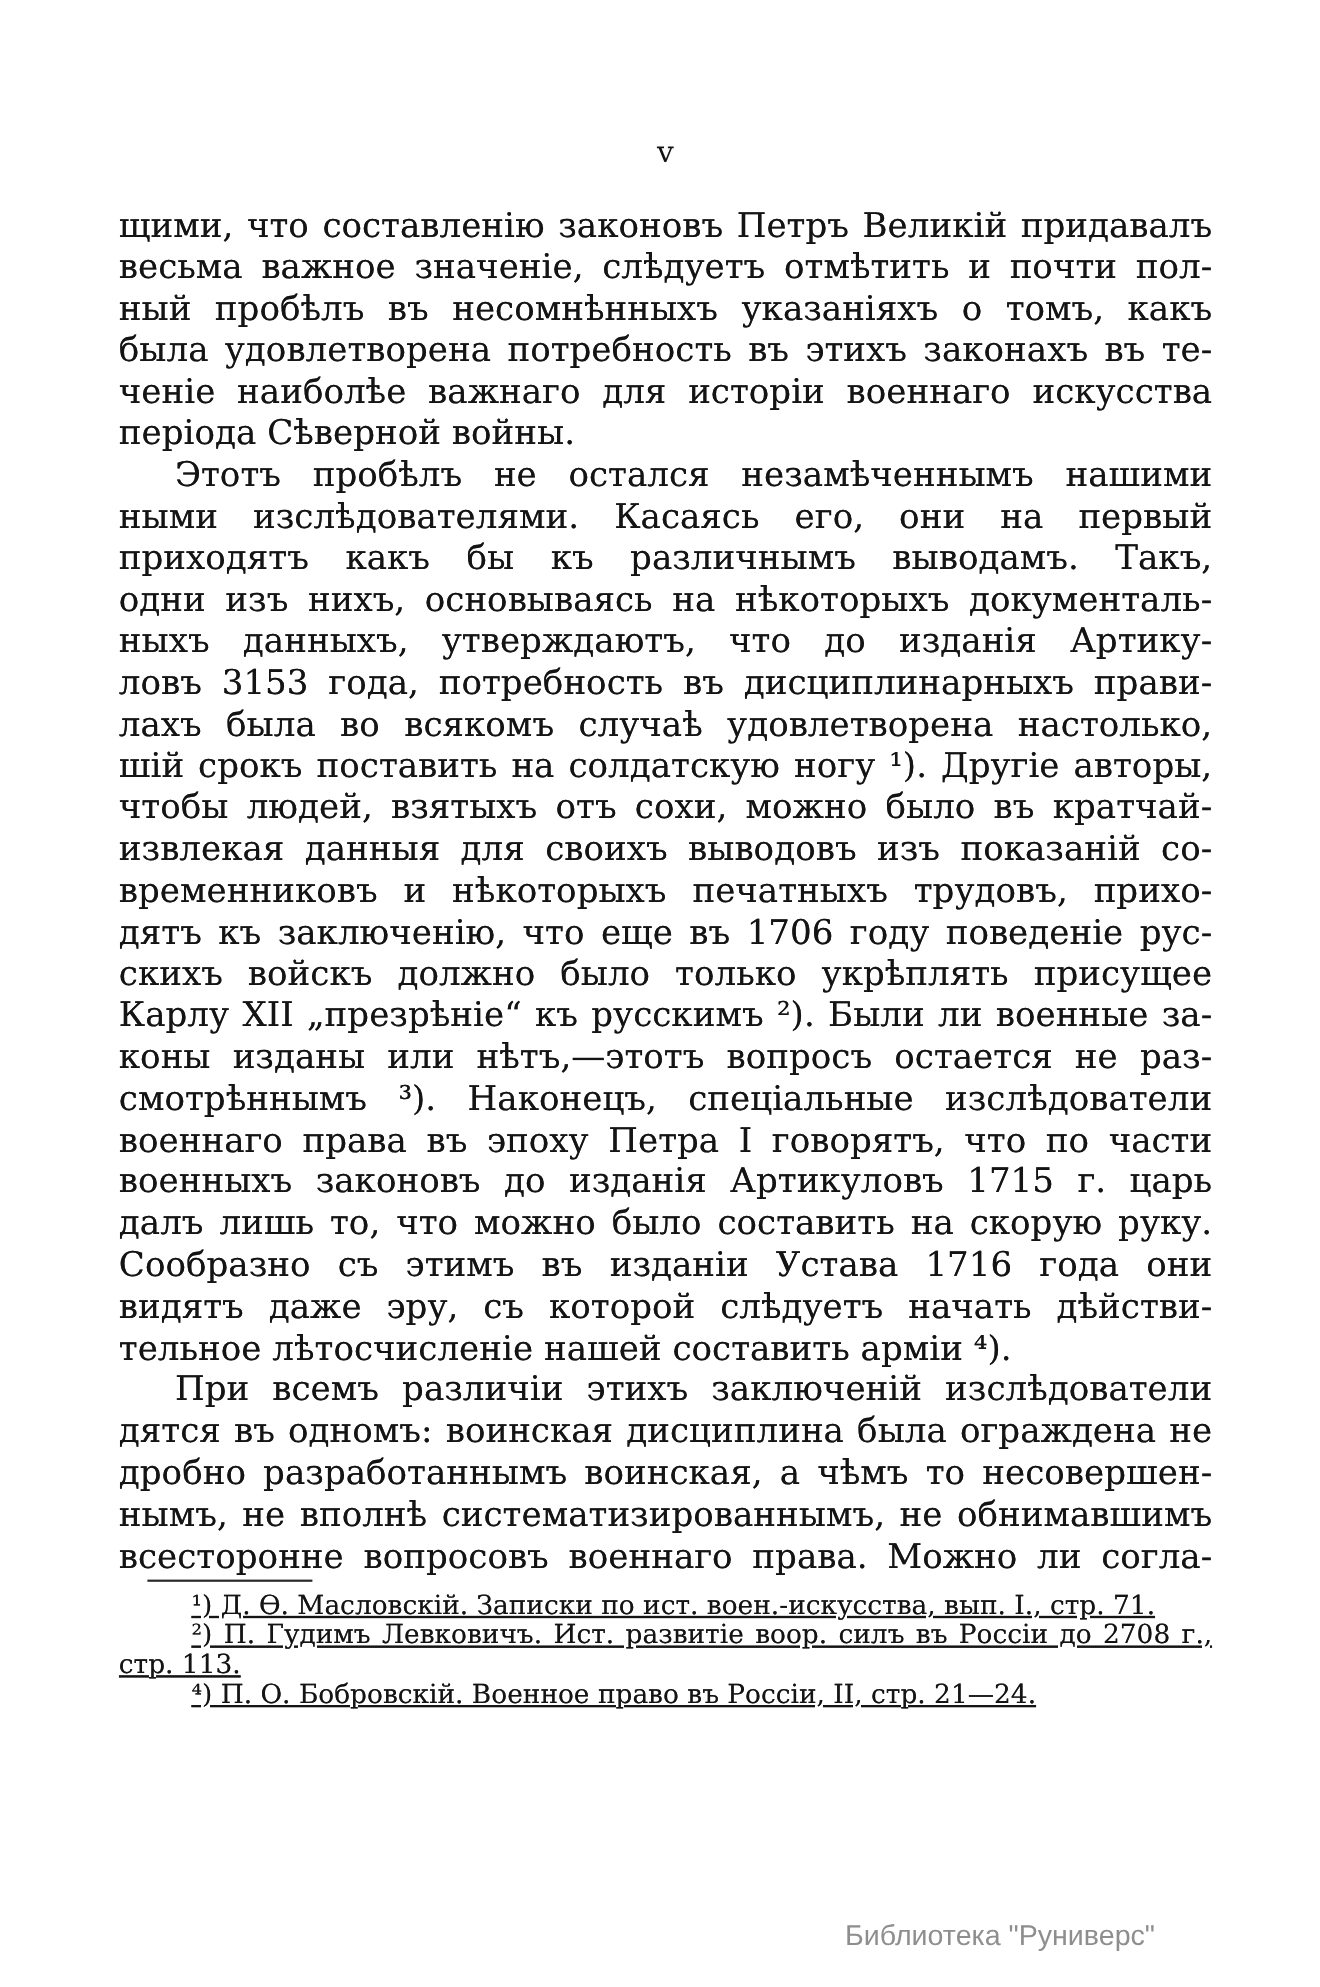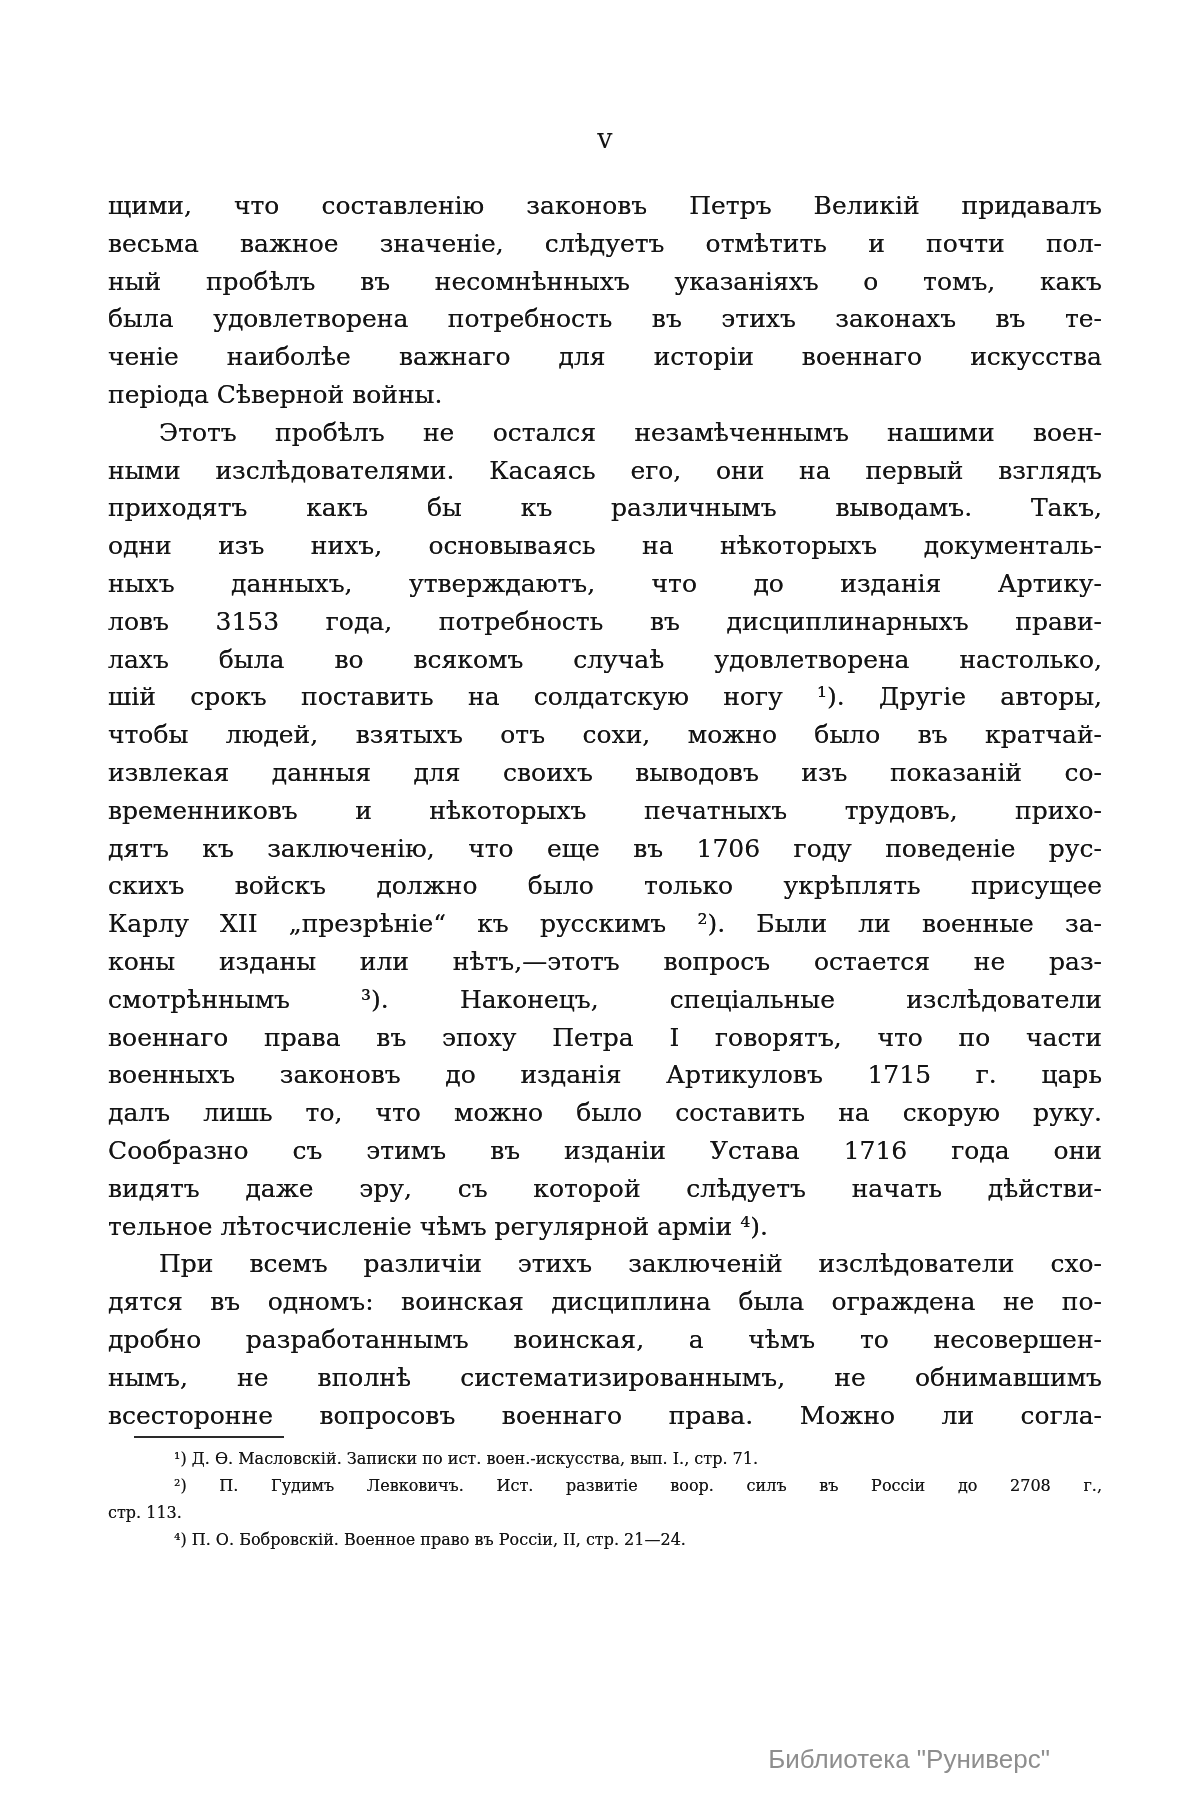--- a/index.html
+++ b/index.html
@@ -25,21 +25,21 @@
   }
 
   .body-text {
     position: absolute;
     top: 187px;
     left: 108px;
     width: 994px;
     text-shadow: 0 0 0.6px rgba(20,20,20,0.75);
   }
   .bline {
-    font-size: 25px;
+    font-size: 31px;
     line-height: 37.8px;
     height: 37.8px;
     text-align: justify;
     text-align-last: justify;
     overflow: hidden;
   }
   .bline.indent { text-indent: 51px; }
   .bline.end { text-align-last: left; }
 
   .fnsep {
@@ -52,26 +52,27 @@
   }
 
   .footnotes {
     position: absolute;
     top: 1446px;
     left: 108px;
     width: 994px;
     text-shadow: 0 0 0.5px rgba(20,20,20,0.7);
   }
   .fline {
-    font-size: 16px;
+    font-size: 24px;
     line-height: 26.9px;
     height: 26.9px;
     text-align: justify;
     text-align-last: justify;
     overflow: hidden;
+    text-decoration: underline;
   }
   .fline.indent { text-indent: 66px; }
   .fline.end { text-align-last: left; }
 
   .watermark {
     position: absolute;
     top: 1744px;
     right: 150px;
     font-family: "Liberation Sans", sans-serif;
     font-size: 26px;
@@ -105,21 +106,21 @@
       <div class="bline">дятъ къ заключенію, что еще въ 1706 году поведеніе рус-</div>
       <div class="bline">скихъ войскъ должно было только укрѣплять присущее</div>
       <div class="bline">Карлу XII „презрѣніе“ къ русскимъ ²). Были ли военные за-</div>
       <div class="bline">коны изданы или нѣтъ,—этотъ вопросъ остается не раз-</div>
       <div class="bline">смотрѣннымъ ³). Наконецъ, спеціальные изслѣдователи</div>
       <div class="bline">военнаго права въ эпоху Петра I говорятъ, что по части</div>
       <div class="bline">военныхъ законовъ до изданія Артикуловъ 1715 г. царь</div>
       <div class="bline">далъ лишь то, что можно было составить на скорую руку.</div>
       <div class="bline">Сообразно съ этимъ въ изданіи Устава 1716 года они</div>
       <div class="bline">видятъ даже эру, съ которой слѣдуетъ начать дѣйстви-</div>
-      <div class="bline end">тельное лѣтосчисленіе чѣмъ регулярной арміи ⁴).</div>
+      <div class="bline end">тельное лѣтосчисленіе нашей составить арміи ⁴).</div>
       <div class="bline indent">При всемъ различіи этихъ заключеній изслѣдователи схо-</div>
       <div class="bline">дятся въ одномъ: воинская дисциплина была ограждена не по-</div>
       <div class="bline">дробно разработаннымъ воинская, а чѣмъ то несовершен-</div>
       <div class="bline">нымъ, не вполнѣ систематизированнымъ, не обнимавшимъ</div>
       <div class="bline">всесторонне вопросовъ военнаго права. Можно ли согла-</div>
     </div>
   <div class="fnsep"></div>
   <div class="footnotes">
       <div class="fline indent end">¹) Д. Ѳ. Масловскій. Записки по ист. воен.-искусства, вып. I., стр. 71.</div>
       <div class="fline indent">²) П. Гудимъ Левковичъ. Ист. развитіе воор. силъ въ Россіи до 2708 г.,</div>

